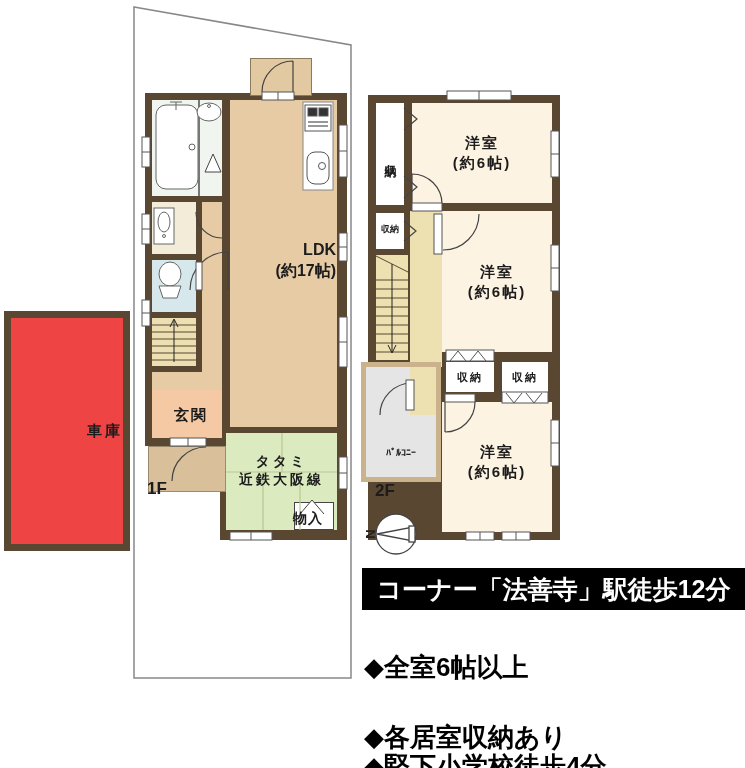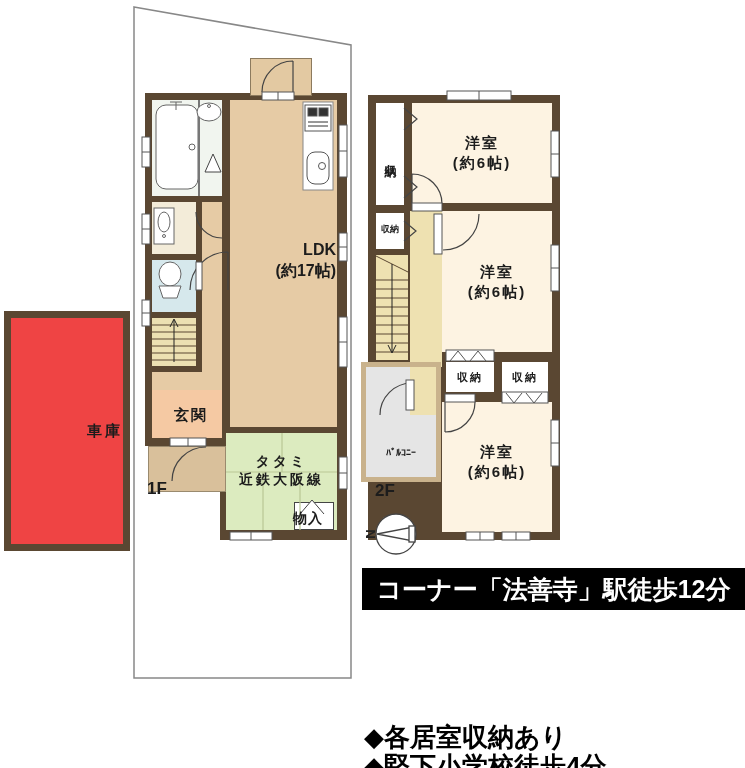--- a/index.html
+++ b/index.html
@@ -208,16 +208,17 @@
   <div class="label" style="left:445px;top:262px;width:104px;font-size:15px;letter-spacing:2px;">洋室
 (約6帖)</div>
   <div class="label" style="left:445px;top:442px;width:104px;font-size:15px;letter-spacing:2px;">洋室
 (約6帖)</div>
   <div class="label" style="left:446px;top:370px;width:48px;font-size:11px;letter-spacing:2px;">収納</div>
   <div class="label" style="left:502px;top:370px;width:46px;font-size:11px;letter-spacing:2px;">収納</div>
   <div class="label" style="left:368px;top:446px;width:66px;font-size:10px;font-weight:bold;">ﾊﾞﾙｺﾆｰ</div>
   <div class="label" style="left:365px;top:480px;width:40px;font-size:17px;text-align:center;">2F</div>
 
   <div class="banner">コーナー「法善寺」駅徒歩12分</div>
+  <div class="feature" style="top:652px;">◆全室6帖以上</div>
   <div class="feature" style="top:723px;margin-top:28px;">◆堅下小学校徒歩4分</div>
   <div class="feature" style="top:722px;">◆各居室収納あり</div>
 
 </div>
 
 </body></html>

